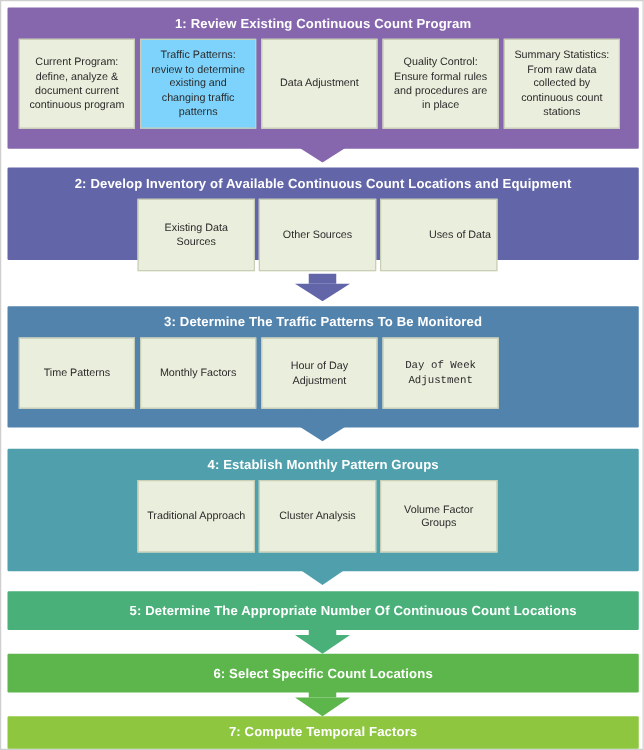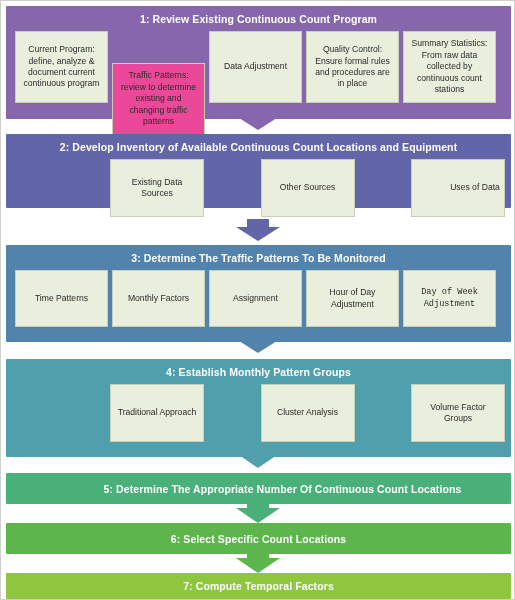--- a/index.html
+++ b/index.html
@@ -52,21 +52,21 @@
     justify-content: center;
     padding: 3px 6px 7px 6px;
     box-sizing: border-box;
   }
   .sub-row.left-align {
     justify-content: flex-start;
     padding-left: 9px;
     padding-right: 9px;
   }
   .sub-row.offset-center {
-    justify-content: space-between;
+    justify-content: flex-start;
     padding-left: 104px;
   }
 
   .sub-box {
     background: #eaeedc;
     border: 1px solid #c9cfb4;
     box-sizing: border-box;
     display: flex;
     align-items: center;
     justify-content: center;
@@ -131,21 +131,21 @@
 </style>
 </head>
 <body style="background-color: rgb(255, 255, 255);">
 
 <div id="flowchart">
 
   <div class="stage s1" style="top: 5px; height: 113px; background-color: rgb(134, 103, 173);">
     <div class="stage-title" style="color: rgb(255, 255, 255);">1:  Review Existing Continuous Count Program</div>
     <div class="sub-row left-align">
       <div class="sub-box" style="background-color: rgb(234, 238, 220); border-color: rgb(201, 207, 180); color: rgb(43, 43, 43);">Current Program: define, analyze &amp; document current continuous program</div>
-      <div class="sub-box" style="background-color: #ec4899; border-color: rgb(201, 207, 180); color: rgb(43, 43, 43); margin-top: 32px;">Traffic Patterns: review to determine existing and changing traffic patterns</div>
+      <div class="sub-box" style="background-color: #7dd3fc; border-color: rgb(201, 207, 180); color: rgb(43, 43, 43);">Traffic Patterns: review to determine existing and changing traffic patterns</div>
       <div class="sub-box" style="background-color: rgb(234, 238, 220); border-color: rgb(201, 207, 180); color: rgb(43, 43, 43);">Data Adjustment</div>
       <div class="sub-box" style="background-color: rgb(234, 238, 220); border-color: rgb(201, 207, 180); color: rgb(43, 43, 43);">Quality Control: Ensure formal rules and procedures are in place</div>
       <div class="sub-box" style="background-color: rgb(234, 238, 220); border-color: rgb(201, 207, 180); color: rgb(43, 43, 43);">Summary Statistics: From raw data collected by continuous count stations</div>
     </div>
   </div>
 
   <div class="arrow" style="top:107px;">
     <div class="shaft" style="height: 8px; background-color: rgb(134, 103, 173);"></div>
     <div class="head" style="border-top: 14px solid rgb(134, 103, 173);"></div>
   </div>
@@ -162,21 +162,20 @@
   <div class="arrow" style="top:218px;">
     <div class="shaft" style="height: 8px; background-color: rgb(98, 101, 168);"></div>
     <div class="head" style="border-top: 14px solid rgb(98, 101, 168);"></div>
   </div>
 
   <div class="stage s3" style="top: 244px; height: 97px; background-color: rgb(82, 131, 173);">
     <div class="stage-title" style="color: rgb(255, 255, 255);">3:  Determine The Traffic Patterns To Be Monitored</div>
     <div class="sub-row left-align">
       <div class="sub-box" style="background-color: rgb(234, 238, 220); border-color: rgb(201, 207, 180); color: rgb(43, 43, 43);">Time Patterns</div>
       <div class="sub-box" style="background-color: rgb(234, 238, 220); border-color: rgb(201, 207, 180); color: rgb(43, 43, 43);">Monthly Factors</div>
-      <div class="sub-box" style="background-color: rgb(234, 238, 220); border-color: rgb(201, 207, 180); color: rgb(43, 43, 43);">Assignment</div>
       <div class="sub-box" style="background-color: rgb(234, 238, 220); border-color: rgb(201, 207, 180); color: rgb(43, 43, 43);">Hour of Day Adjustment</div>
       <div class="sub-box" style="background-color: rgb(234, 238, 220); border-color: rgb(201, 207, 180); color: rgb(43, 43, 43); font-family: Liberation Mono, monospace;">Day of Week Adjustment</div>
     </div>
   </div>
 
   <div class="arrow" style="top:330px;">
     <div class="shaft" style="height: 8px; background-color: rgb(82, 131, 173);"></div>
     <div class="head" style="border-top: 14px solid rgb(82, 131, 173);"></div>
   </div>
 

